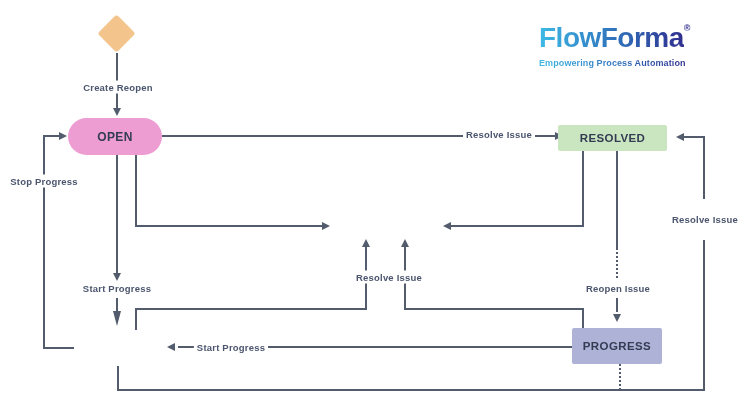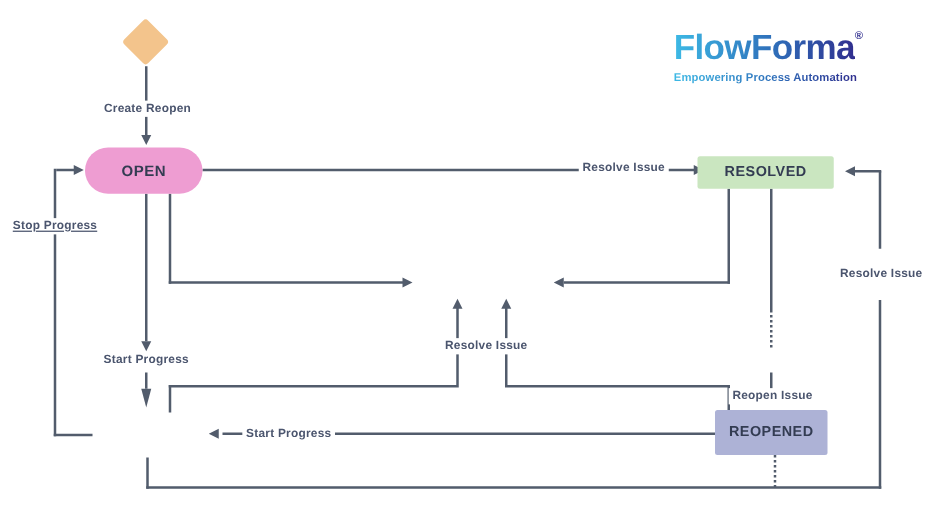--- a/index.html
+++ b/index.html
@@ -127,25 +127,25 @@
   </div>
 
   <div>
     <div class="seg" style="left:268px;top:346px;width:304px;height:2px;"></div>
     <div class="seg" style="left:178px;top:346px;width:19px;height:2px;"></div>
     <div class="ar ar-left" style="left:167px;top:343px;"></div>
   </div>
 
   <span class="elabel" style="left:118px;top:87px;">Create Reopen</span>
   <span class="elabel" style="left:499px;top:134px;">Resolve Issue</span>
-  <span class="elabel" style="left:44px;top:181px;text-decoration:underline;">Stop Progress</span>
+  <span class="elabel" style="left:44px;top:181px;">Stop Progress</span>
   <span class="elabel" style="left:117px;top:288px;">Start Progress</span>
   <span class="elabel" style="left:389px;top:277px;">Resolve Issue</span>
-  <span class="elabel" style="left:618px;top:288px;margin-top:29px;">Reopen Issue</span>
+  <span class="elabel" style="left:618px;top:288px;">Reopen Issue</span>
   <span class="elabel" style="left:705px;top:219px;">Resolve Issue</span>
   <span class="elabel" style="left:231px;top:347px;">Start Progress</span>
 
   <div class="node" id="node-start"></div>
   <div class="node pill" id="node-open">OPEN</div>
   <div class="node rect" id="node-resolved">RESOLVED</div>
-  <div class="node rect" id="node-reopened">REOPENED</div>
+  <div class="node rect" id="node-reopened">PROGRESS</div>
 
 </div>
 
 </body></html>

